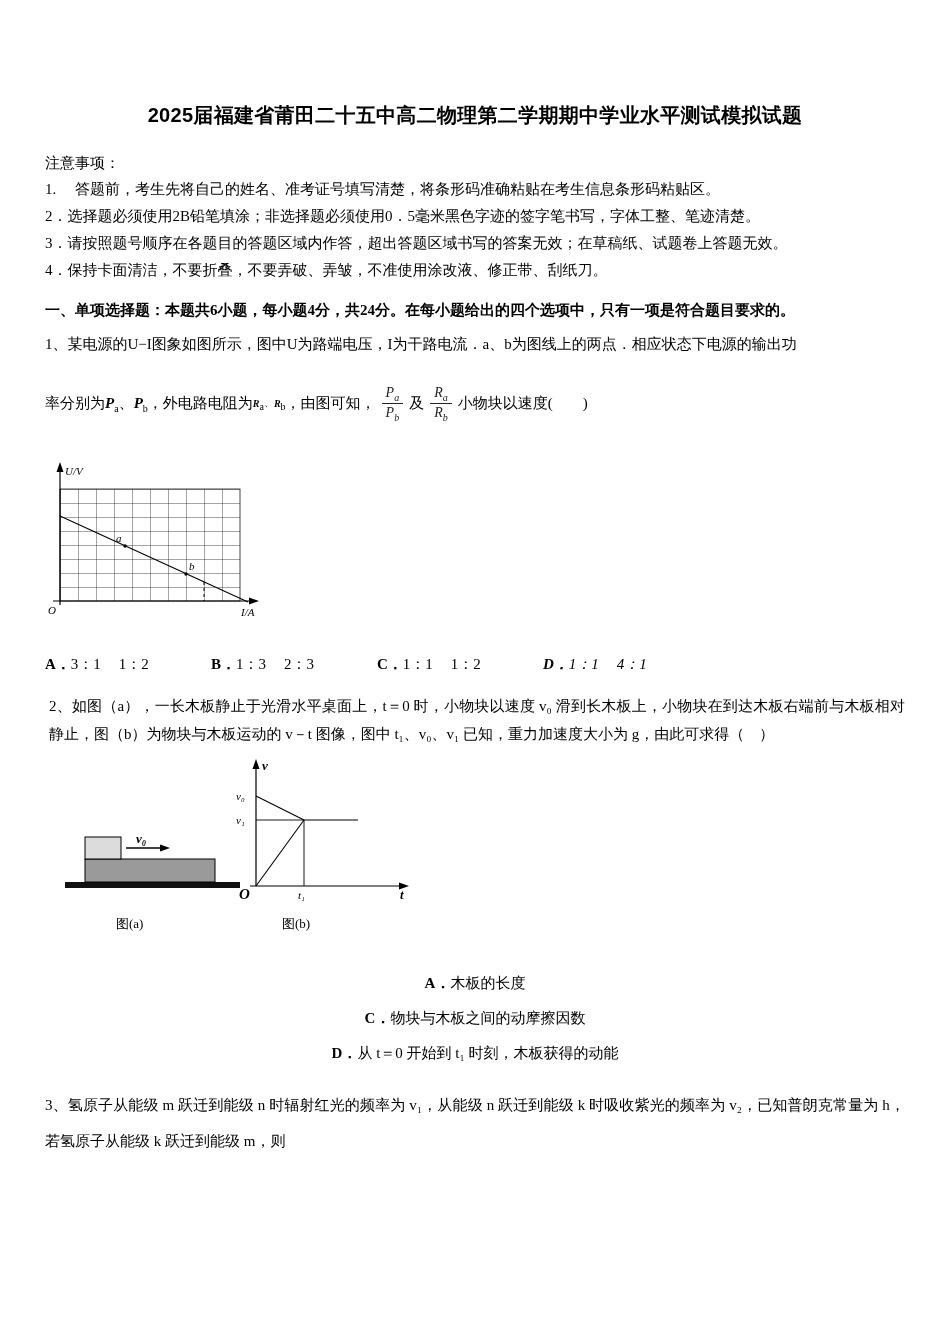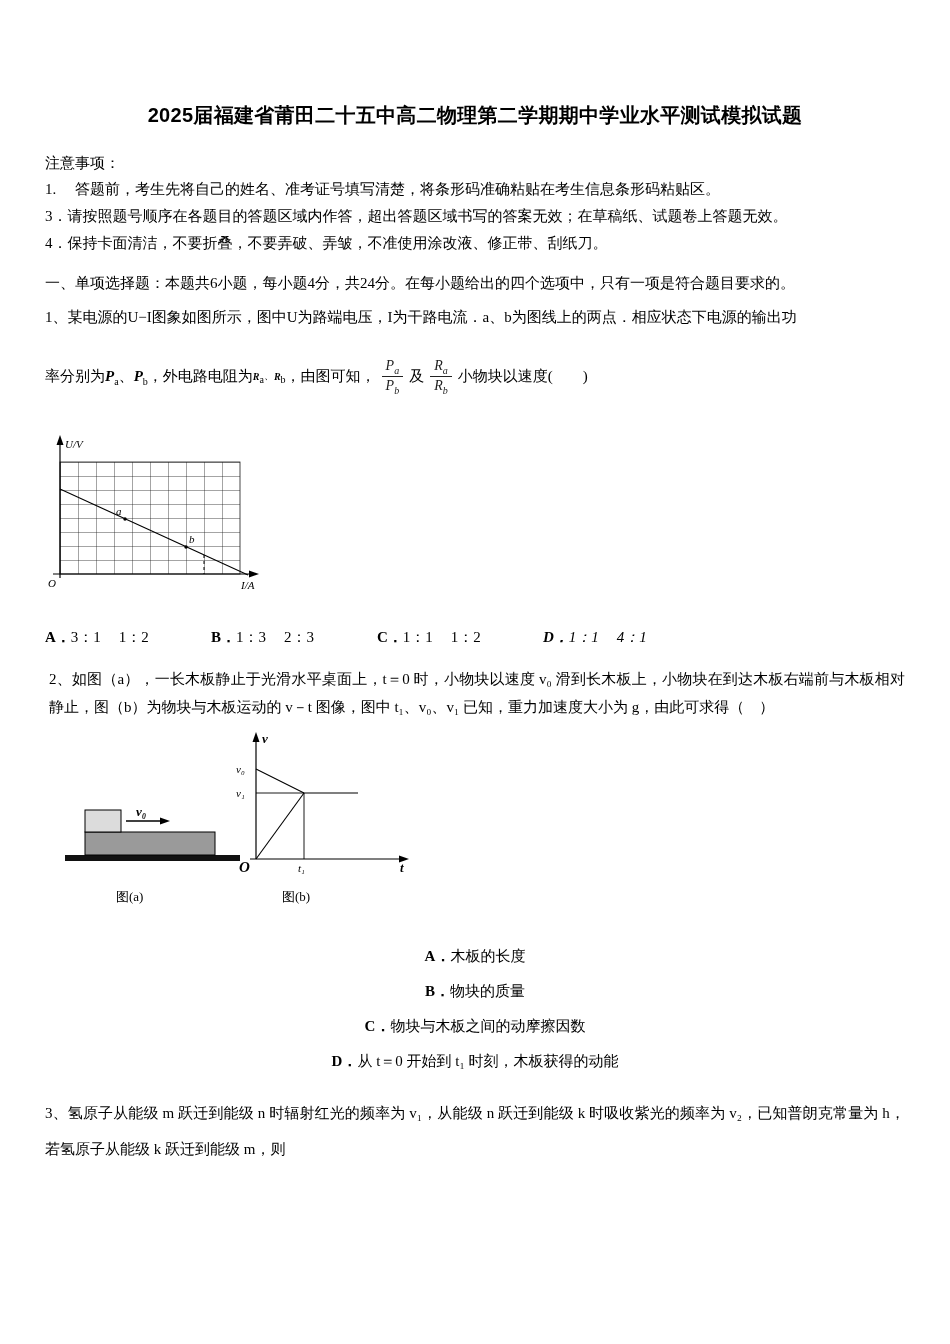--- a/index.html
+++ b/index.html
@@ -8,21 +8,21 @@
     font-family:"Liberation Serif","DejaVu Serif",serif;font-size:15px;
     overflow:hidden;
   }
   .page{padding:102px 45px 0 45px;}
   .title{
     text-align:center;font-family:"Liberation Sans","DejaVu Sans",sans-serif;
     font-weight:700;font-size:20px;margin:0 0 21px 0;letter-spacing:.3px;
   }
   .notes-heading{line-height:26px;margin:0;}
   .note{line-height:27px;margin:0;}
-  .section-heading{margin:13px 0 0 0;line-height:26px;}
+  .section-heading{margin:13px 0 0 0;line-height:26px;font-weight:bold;}
   .q1-line1{margin:8px 0 0 0;line-height:26px;}
   .q1-line2{margin:16px 0 0 0;display:flex;align-items:center;min-height:60px;white-space:nowrap;}
   .mvar i{font-weight:700;}
   .small-math{font-size:10px;}
   sub{font-size:10px;line-height:0;}
   .frac{
     display:inline-block;text-align:center;font-style:italic;color:#222;
     margin:0 6px;line-height:1.15;font-size:14px;
   }
   .frac .fnum{display:block;border-bottom:1px solid #222;padding:0 4px 1px 4px;}
@@ -48,20 +48,21 @@
 </head>
 <body>
 
 <div class="page">
 
   <h1 class="title">2025届福建省莆田二十五中高二物理第二学期期中学业水平测试模拟试题</h1>
 
   <div class="notes">
     <p class="notes-heading">注意事项：</p>
     <p class="note">1.　 答题前，考生先将自己的姓名、准考证号填写清楚，将条形码准确粘贴在考生信息条形码粘贴区。</p>
+    <p class="note">2．选择题必须使用2B铅笔填涂；非选择题必须使用0．5毫米黑色字迹的签字笔书写，字体工整、笔迹清楚。</p>
     <p class="note">3．请按照题号顺序在各题目的答题区域内作答，超出答题区域书写的答案无效；在草稿纸、试题卷上答题无效。</p>
     <p class="note">4．保持卡面清洁，不要折叠，不要弄破、弄皱，不准使用涂改液、修正带、刮纸刀。</p>
   </div>
 
   <p class="section-heading">一、单项选择题：本题共6小题，每小题4分，共24分。在每小题给出的四个选项中，只有一项是符合题目要求的。</p>
 
   <div>
     <p class="q1-line1">1、某电源的U−I图象如图所示，图中U为路端电压，I为干路电流．a、b为图线上的两点．相应状态下电源的输出功</p>
 
     <div class="q1-line2">
@@ -148,21 +149,20 @@
         <text x="176" y="68" class="svgt">v₁</text>
         <text x="238" y="143" class="svgt">t₁</text>
 
         <text x="56" y="172" class="svgt-c">图(a)</text>
         <text x="222" y="172" class="svgt-c">图(b)</text>
       </svg>
     </div>
 
     <div class="q2-options">
       <p class="q2-option"><span class="opt-label">A．</span><span>木板的长度</span></p>
-      <p class="q2-option"><span class="opt-label">B．</span><span>物块的质量</span></p>
       <p class="q2-option"><span class="opt-label">C．</span><span>物块与木板之间的动摩擦因数</span></p>
       <p class="q2-option"><span class="opt-label">D．</span><span>从 t＝0 开始到 t₁ 时刻，木板获得的动能</span></p>
     </div>
   </div>
 
   <div>
     <p class="q3-text">3、氢原子从能级 m 跃迁到能级 n 时辐射红光的频率为 v₁，从能级 n 跃迁到能级 k 时吸收紫光的频率为 v₂，已知普朗克常量为 h，若氢原子从能级 k 跃迁到能级 m，则</p>
   </div>
 
 </div>

